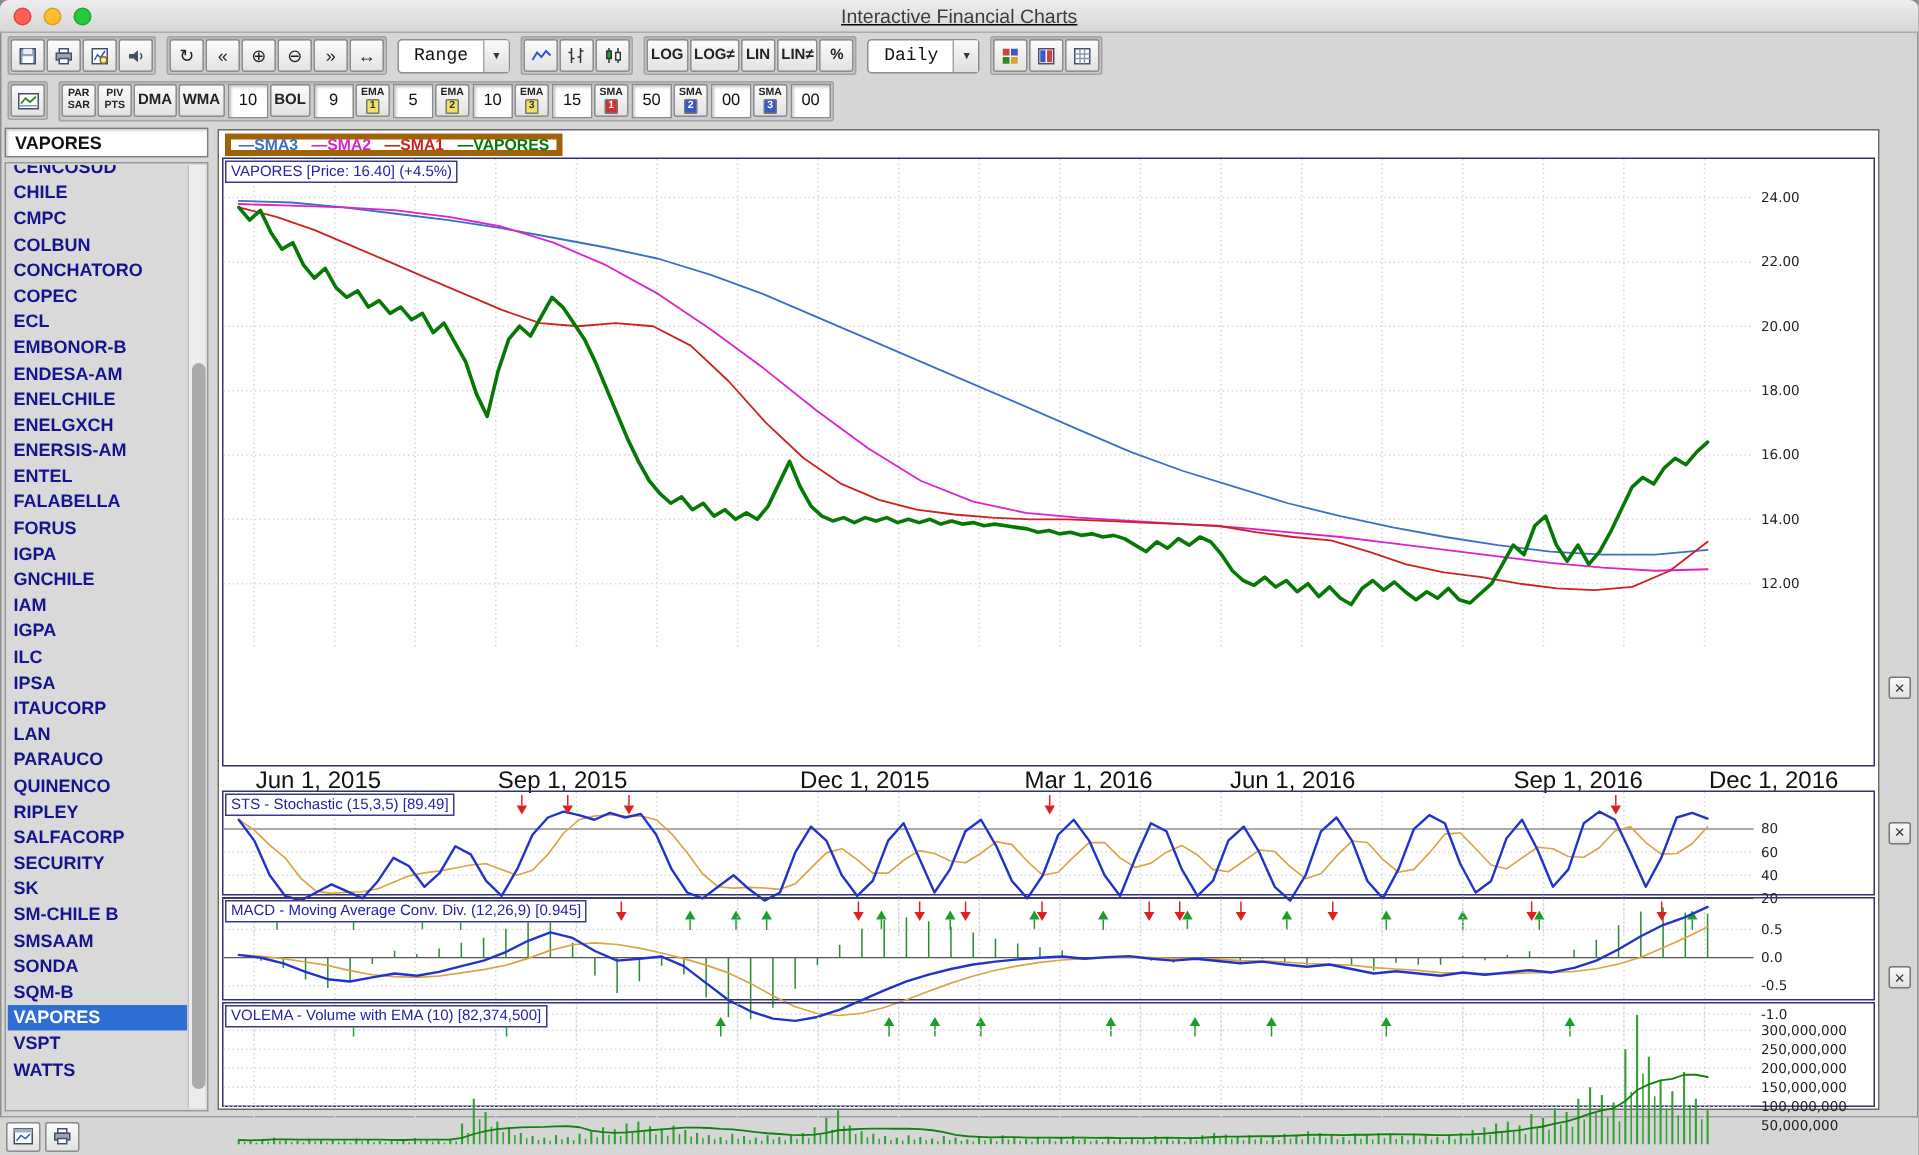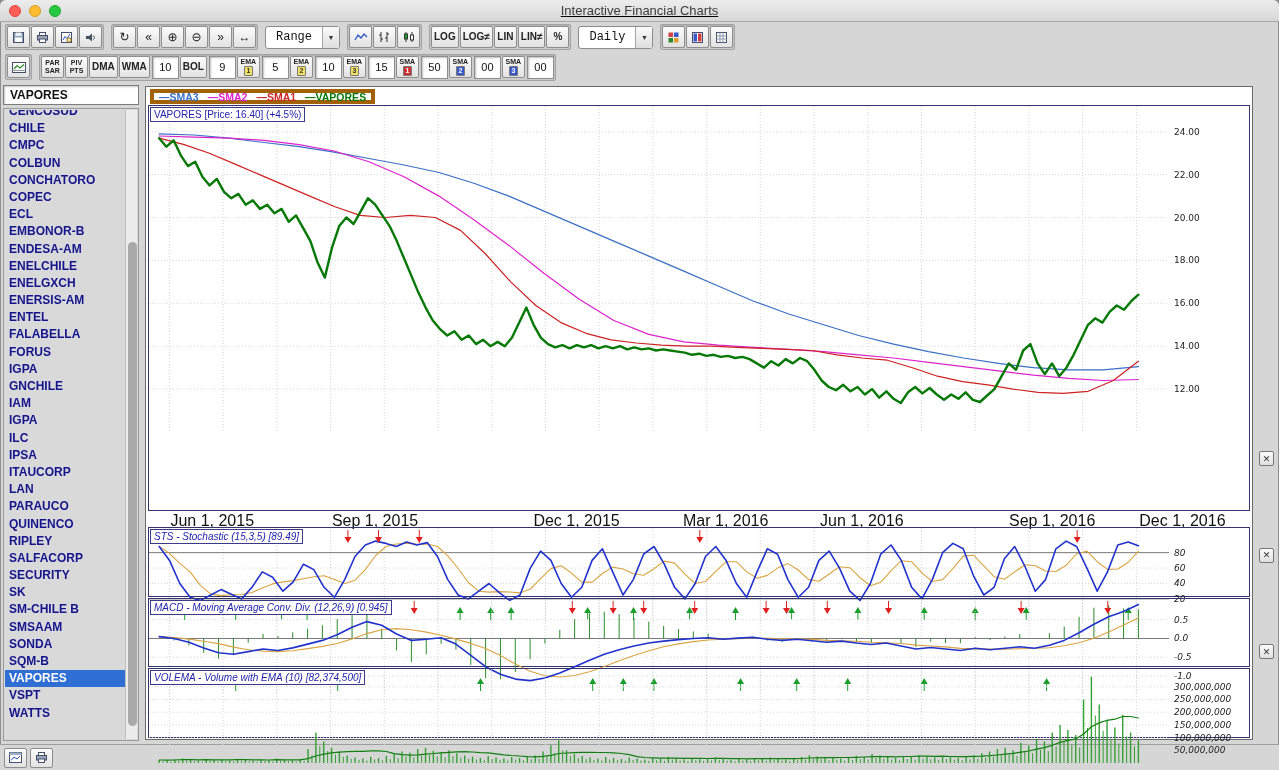--- a/index.html
+++ b/index.html
@@ -53,21 +53,21 @@
   .sb-thumb { position:absolute; left:1.5px; width:9px; top:21%; height:77%; background:#a9a9a9; border-radius:5px; }
 
   .main { flex:1; position:relative; display:flex; }
   .chart-area { flex:1; margin:4px 1px 4px 3px; background:#fff; border:1px solid #6a6a6a;
                 display:flex; flex-direction:column; padding:1px 2px; }
   .legend-row { height:17px; display:flex; align-items:center; padding-left:2px; }
   .legend-box { display:flex; gap:9px; border:4px solid #a16207; padding:0 5px; height:15px;
                 align-items:center; font-size:10.5px; font-weight:bold; background:#fff; }
   .panel { position:relative; border:1px solid var(--pb,#33336e); }
   .panel.price { height:406px; }
-  .panel.sub { flex:1; margin-top:1px;font-style:italic; }
+  .panel.sub { flex:1; margin-top:1px; }
   .panel svg { position:absolute; inset:0; }
   .plabel { position:absolute; top:1px; left:1px; background:#fff; border:1px solid #3a3a8a;
             color:var(--lbl,#2222aa); font-size:10px; padding:0 3px; line-height:13px; z-index:2; white-space:nowrap; }
   .xlabels { position:relative; height:15px; font-size:16px; color:#111; }
   .xlabels span { position:absolute; top:1px; white-space:nowrap; }
 
   .right-strip { width:25px; position:relative; }
   .closebox { position:absolute; left:5px; width:15px; height:15px; background:linear-gradient(#fbfbfb,#e0e0e0);
               border:1px solid #777; display:flex; align-items:center; justify-content:center;
               font-size:9px; color:#333; border-radius:2px; cursor:default; }

